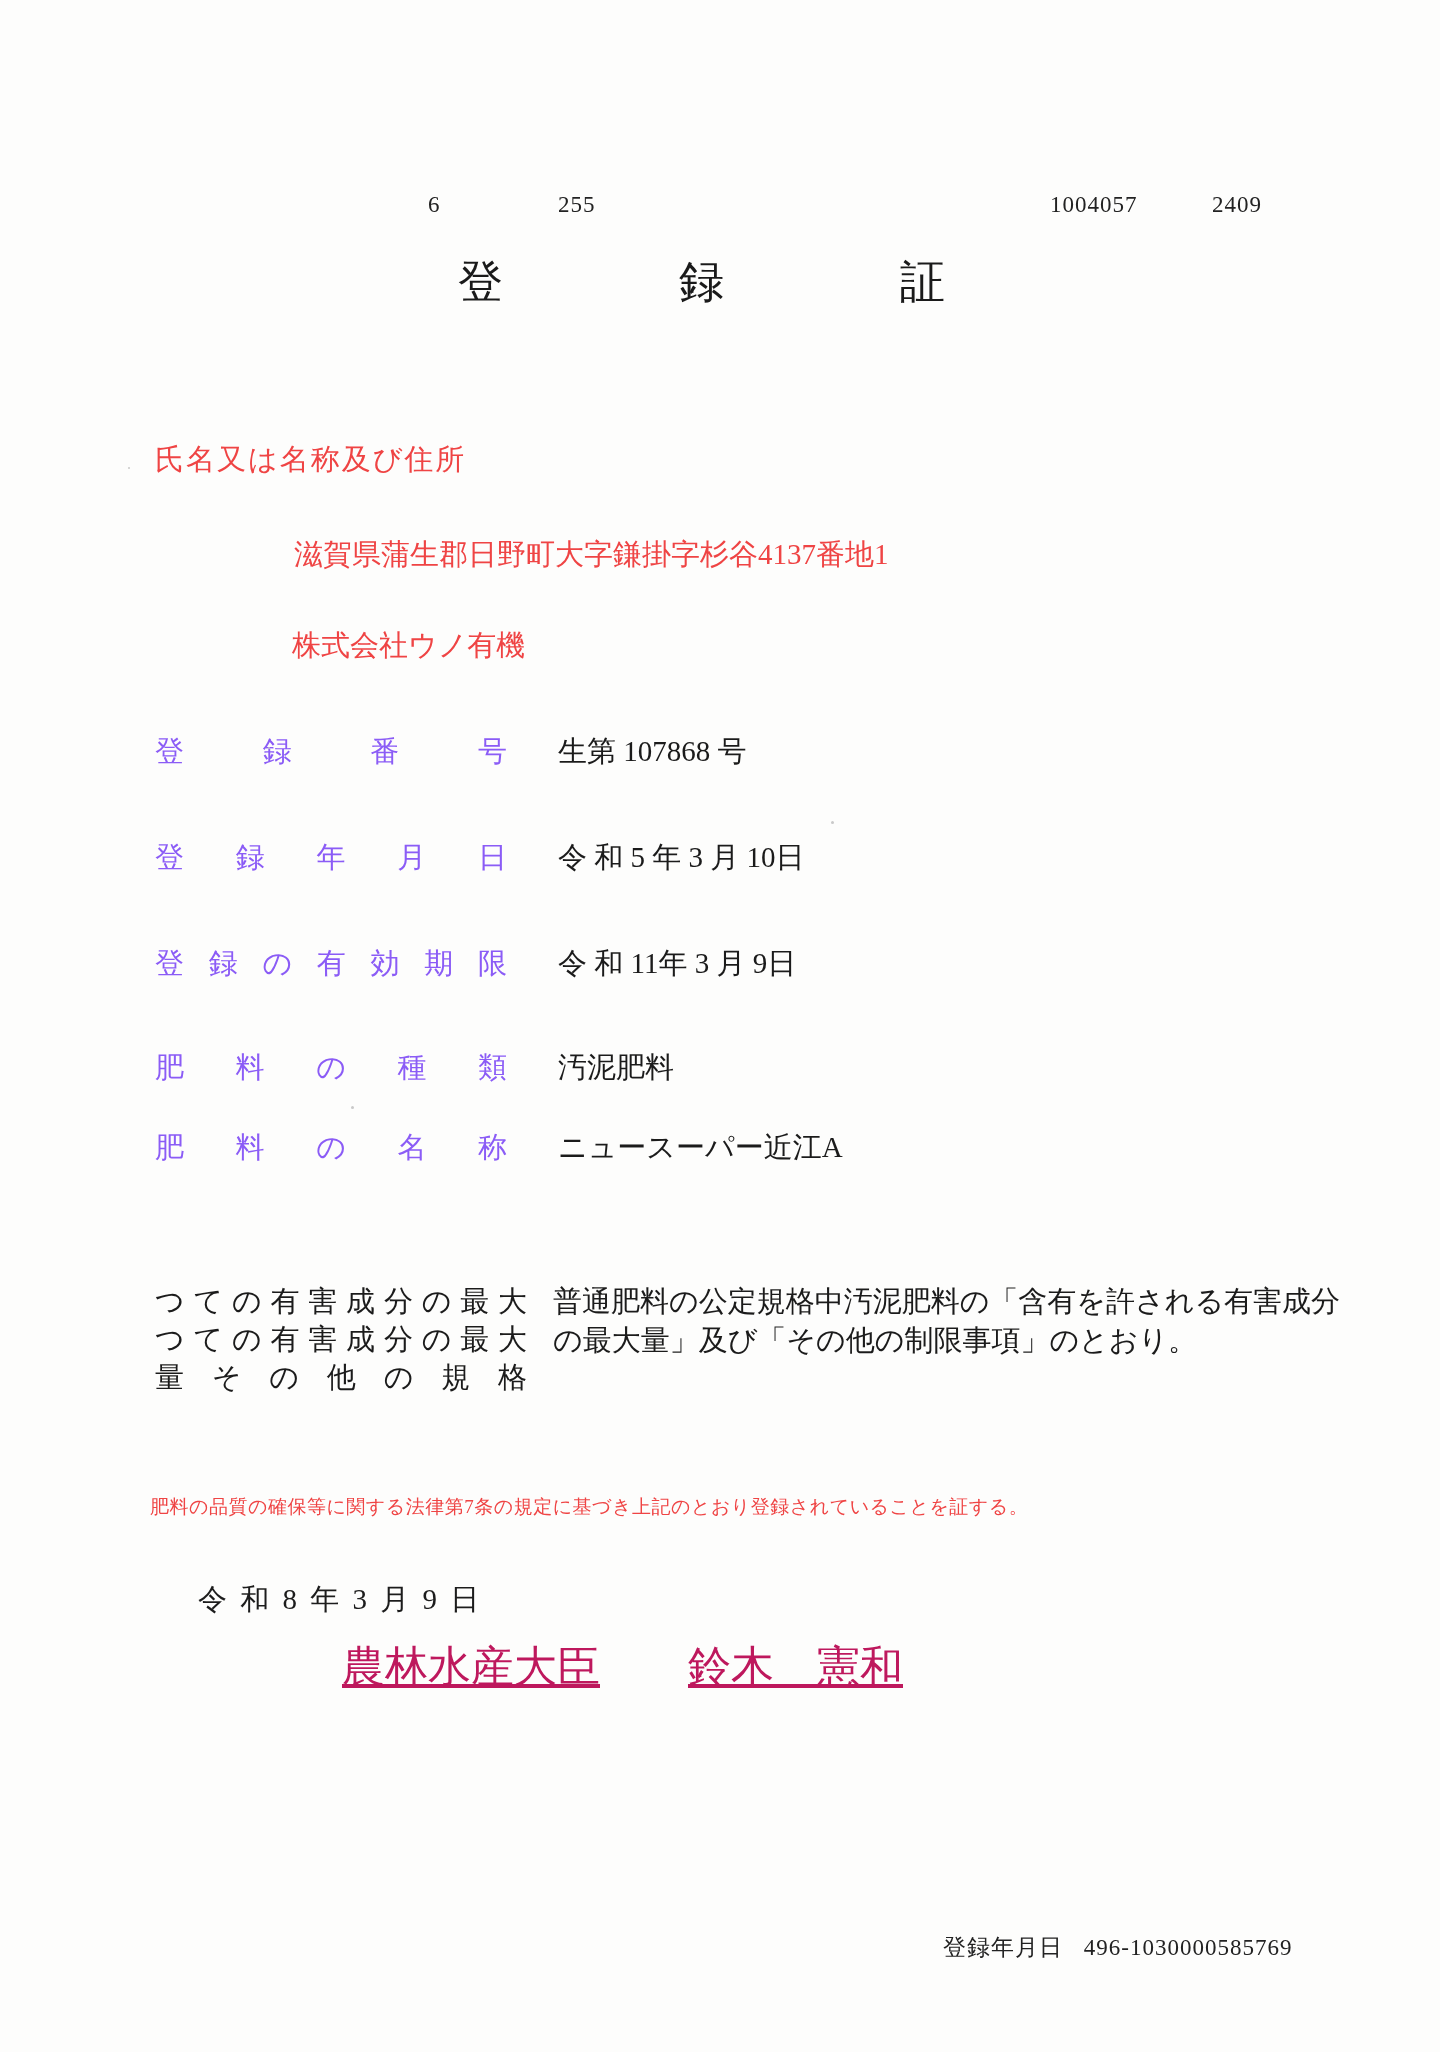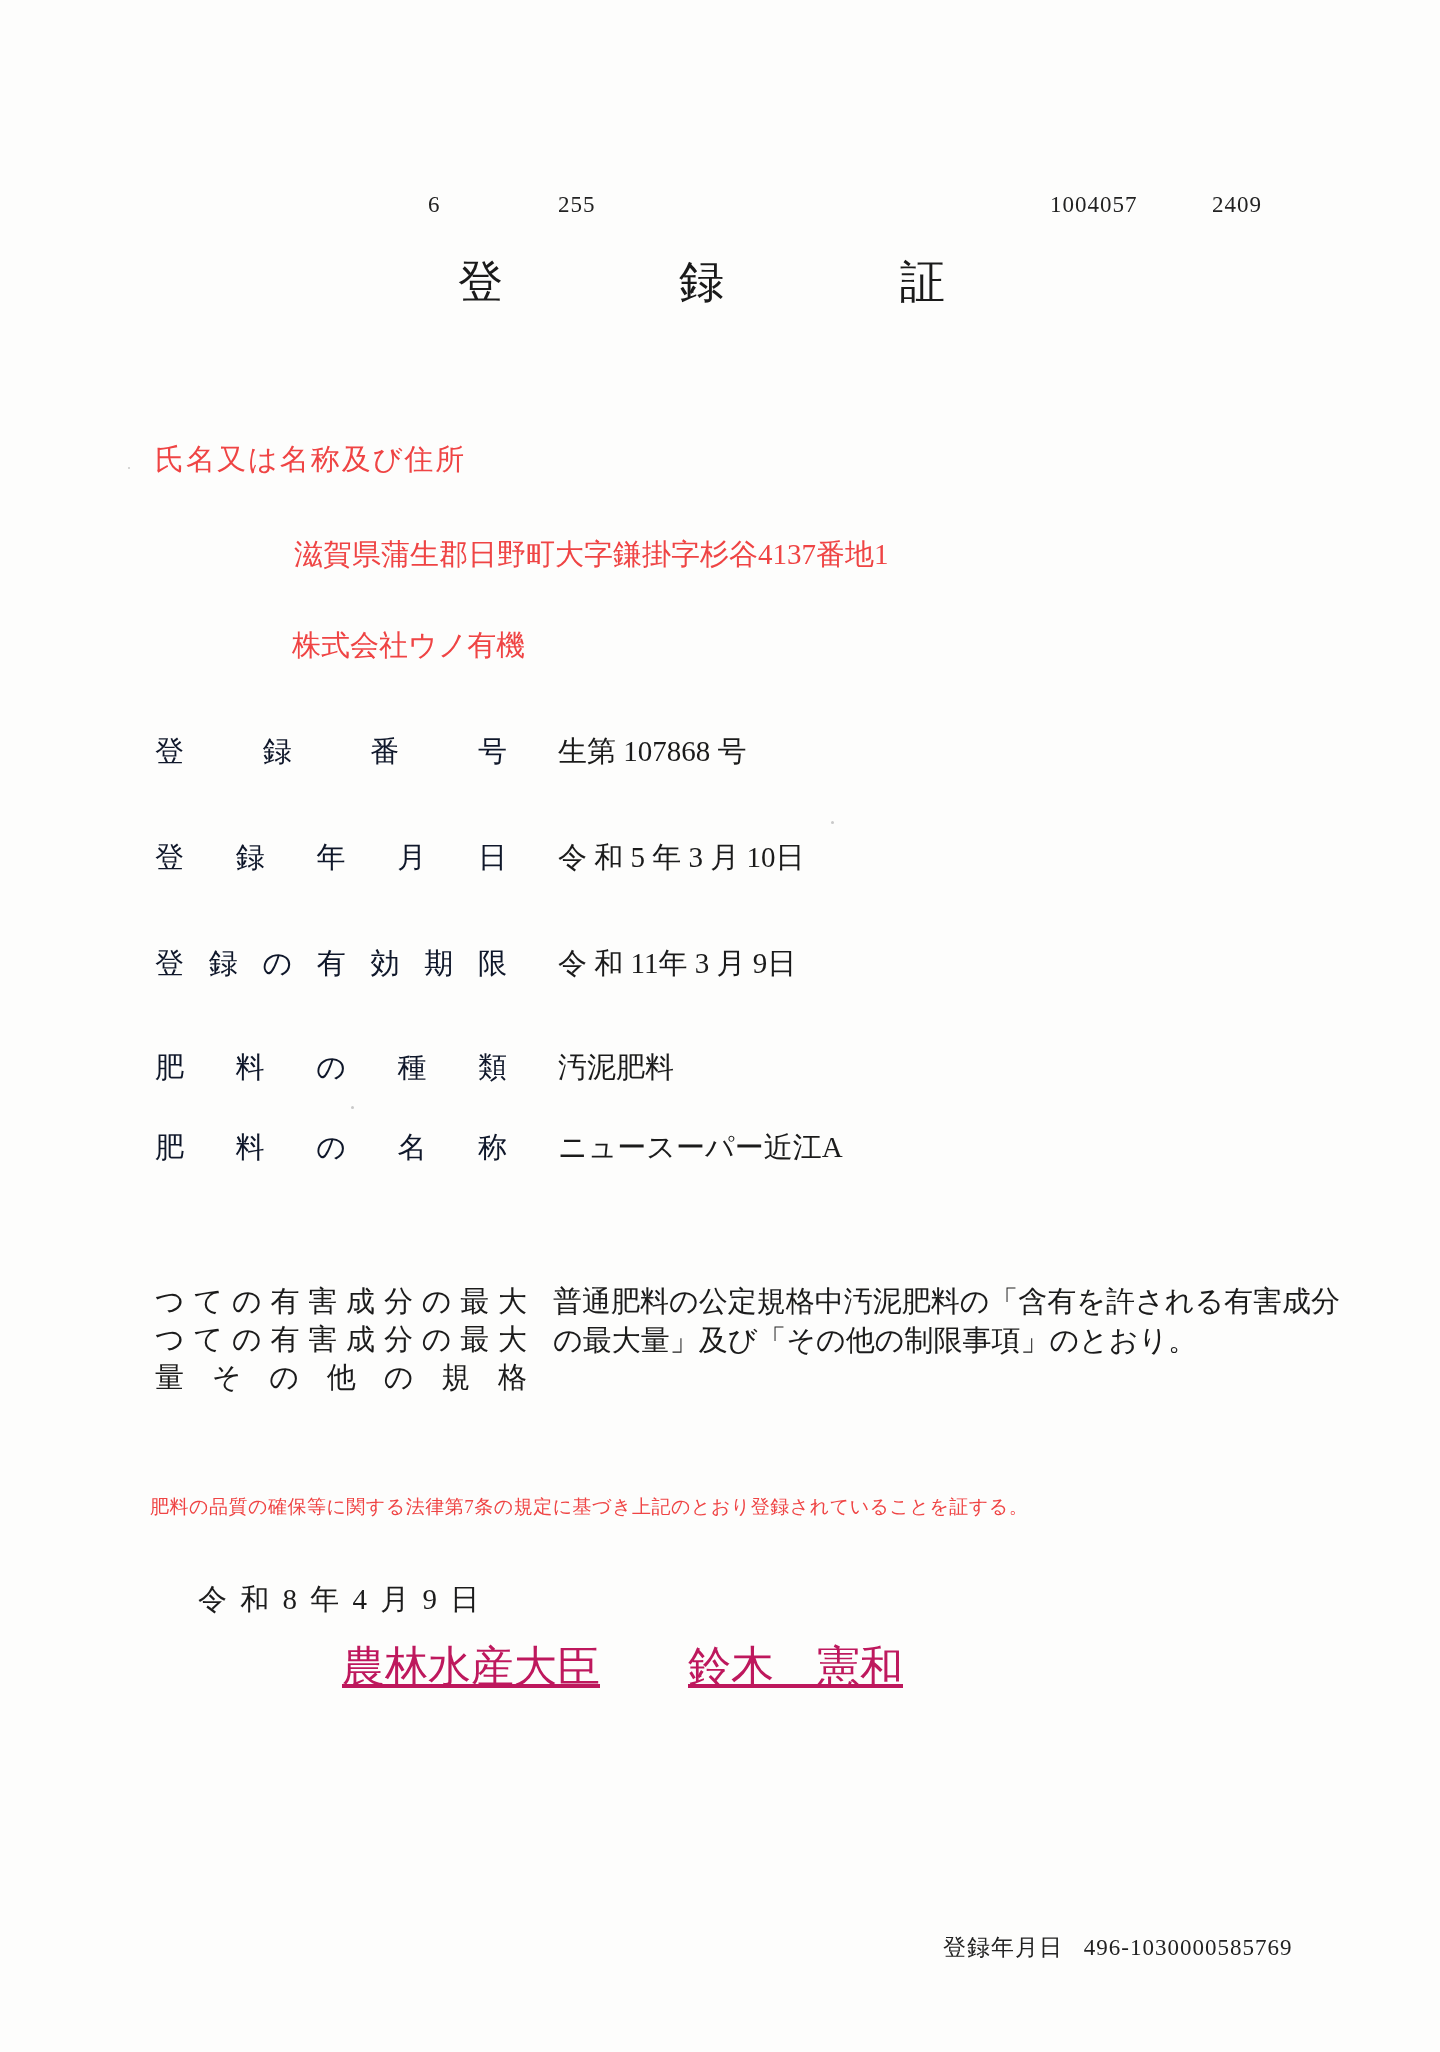--- a/index.html
+++ b/index.html
@@ -21,21 +21,21 @@
     color:#1a1a1a;
   }
   .body-text{font-size:29px;color:#ef4444;}
   .small-gap{letter-spacing:2px;}
   .field-label{
     display:inline-block;
     width:352px;
     font-size:29px;
     text-align:justify;
     text-align-last:justify;
-    color:#0f172a;
+    color:#8b5cf6;
   }
   .field-value{font-size:29px;color:#1b1b1b;margin-top:47px;}
   .spec-label{
     position:absolute;
     width:372px;
     font-size:29px;
     line-height:38px;
     color:#1b1b1b;
   }
   .spec-label span{display:block;text-align:justify;text-align-last:justify;}
@@ -99,21 +99,21 @@
     <span>つての有害成分の最大</span>
     <span>量その他の規格</span>
   </div>
   <div class="spec-value" style="left:553px;top:1282px;">
     <span style="display:block;">普通肥料の公定規格中汚泥肥料の「含有を許される有害成分</span>
     <span style="display:block;">の最大量」及び「その他の制限事項」のとおり。</span>
   </div>
 
   <div class="abs body-text cert" style="left:150px;top:1494px;">肥料の品質の確保等に関する法律第7条の規定に基づき上記のとおり登録されていることを証する。</div>
 
-  <div class="abs issue-date" style="left:198px;top:1580px;">令 和 8 年 4 月 9 日</div>
+  <div class="abs issue-date" style="left:198px;top:1580px;">令 和 8 年 3 月 9 日</div>
 
   <div class="abs minister" style="left:342px;top:1638px;">
     <span>農林水産大臣</span><span class="gap"></span><span>鈴木　憲和</span>
   </div>
 
   <div class="abs mgmt" style="left:943px;top:1932px;">
     <span>登録年月日</span>
     <span style="margin-left:14px;margin-top:20px;">496-1030000585769</span>
   </div>
 

